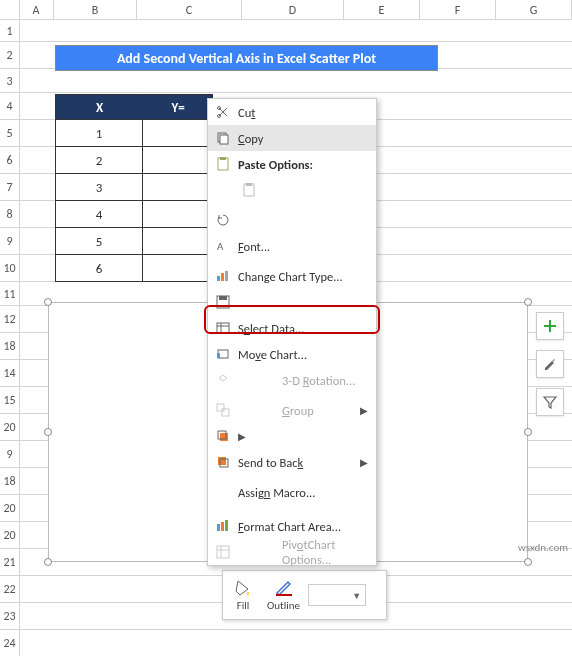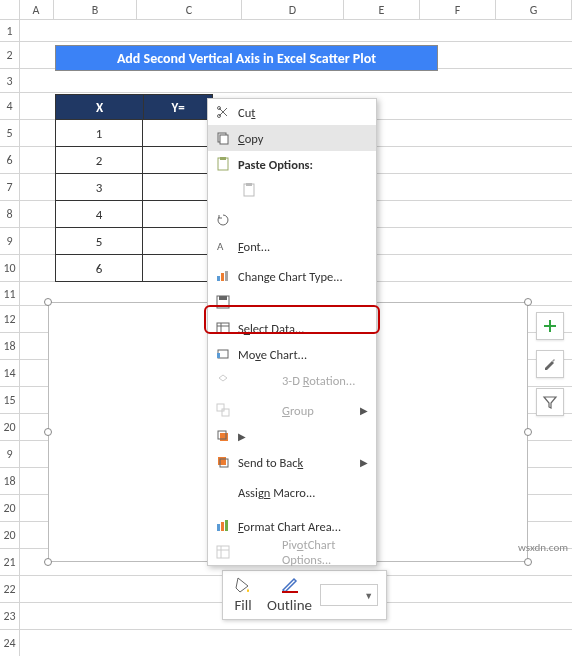--- a/index.html
+++ b/index.html
@@ -49,21 +49,21 @@
     .menu-item.disabled { color: #aaa; gap: 44px; }
     .menu-item.highlighted { background: #e6e6e6; }
     .menu-icon { width: 22px; height: 20px; display: flex; align-items: center; justify-content: center; margin-right: 4px; }
     .menu-icon svg { width: 16px; height: 16px; }
     .menu-label { flex: 1; font-size: 12.5px; }
     .menu-arrow { width: 8px; font-size: 10px; color: #555; }
     .menu-sep-space { height: 4px; }
     .selected-ring { border: 2.5px solid #c00000; border-radius: 6px; position: absolute; left: 204px; top: 305px; width: 176px; height: 29px; z-index: 11; pointer-events: none; }
 
     .mini-toolbar { position: absolute; left: 222px; top: 570px; width: 165px; height: 50px; background: #fff; border: 1px solid #ccc; box-shadow: 1px 1px 4px rgba(0,0,0,0.2); display: flex; align-items: center; padding: 4px; gap: 2px; z-index: 9; }
-    .mt-btn { display: flex; flex-direction: column; align-items: center; justify-content: center; padding: 2px 6px; font-size: 15px; color: #444; }
+    .mt-btn { display: flex; flex-direction: column; align-items: center; justify-content: center; padding: 2px 6px; font-size: 11px; color: #444; }
     .mt-btn svg { width: 20px; height: 18px; margin-bottom: 2px; }
     .mt-color { width: 58px; height: 22px; border: 1px solid #ccc; display: flex; align-items: center; justify-content: flex-end; padding-right: 4px; }
 
     .watermark { position: absolute; bottom: 102px; right: 4px; font-size: 11px; color: #888; z-index: 20; }
 
     .underline { text-decoration: underline; }
     .row-tall { height: 27px; }
   </style>
 </head>
 <body>

